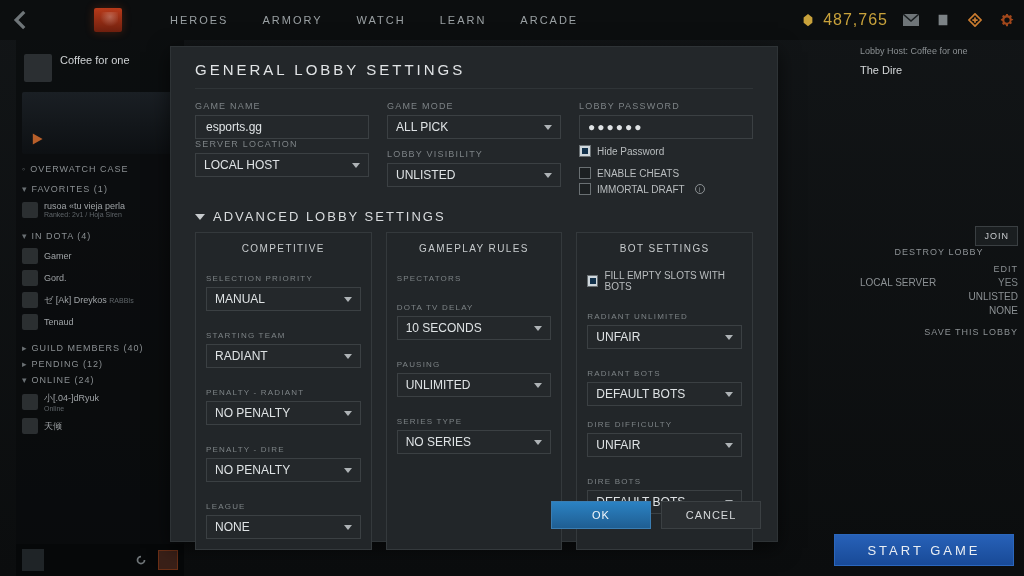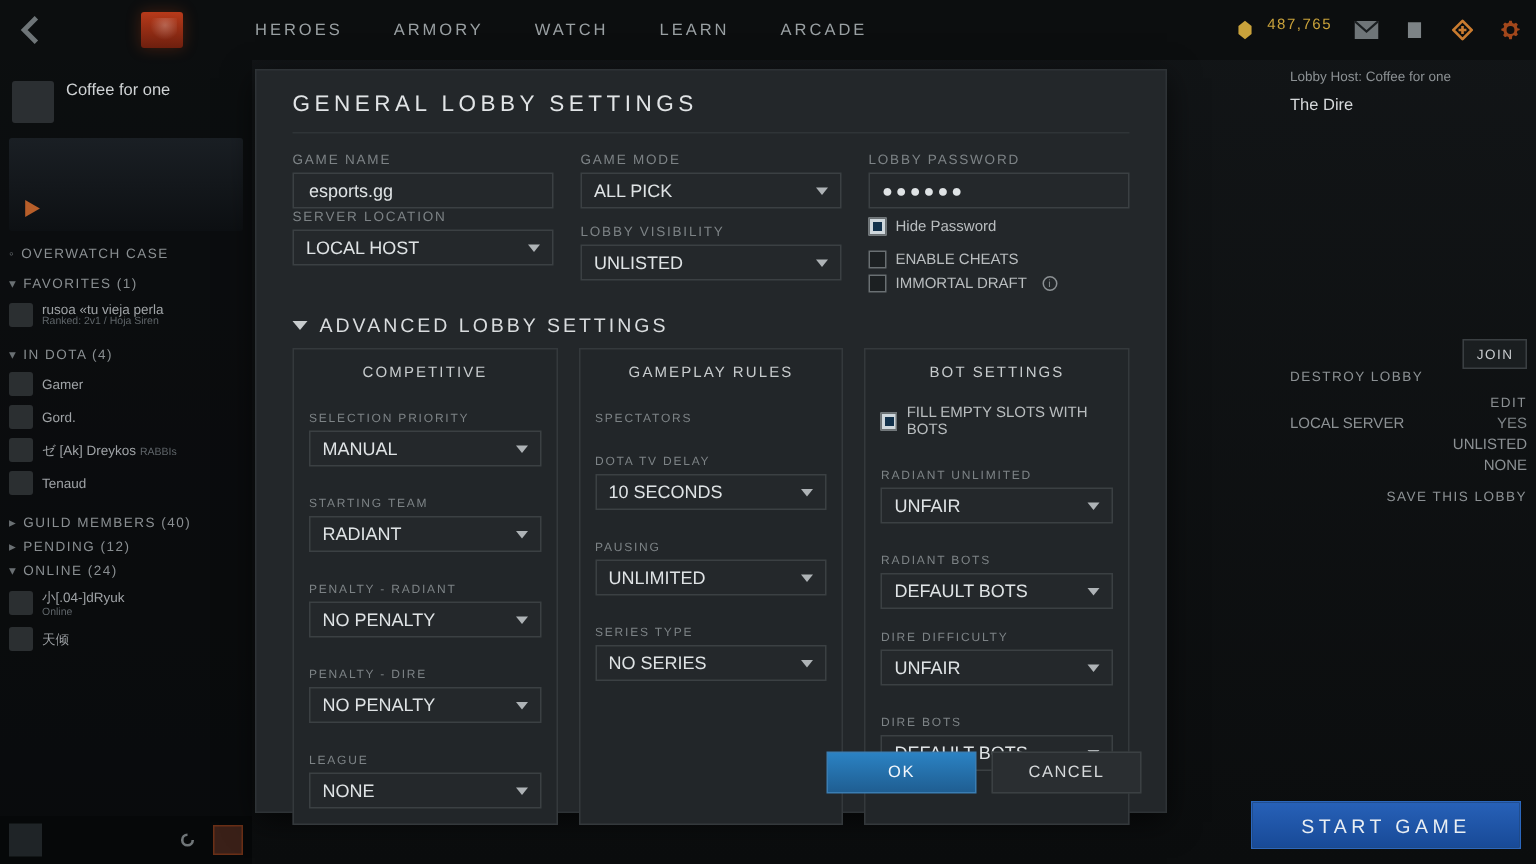--- a/index.html
+++ b/index.html
@@ -25,29 +25,29 @@
   html,body{margin:0;padding:0;width:1024px;height:576px;background:#000;font-family:"Segoe UI",Tahoma,Arial,sans-serif;color:var(--text);overflow:hidden}
   .root{position:relative;width:1024px;height:576px;background:linear-gradient(180deg,#121517 0%, #0b0d0e 100%)}
   
   .topbar{position:absolute;left:0;top:0;width:100%;height:40px;display:flex;align-items:center;padding:0 8px;background:rgba(10,12,13,.7)}
   .topbar .back{width:26px;height:26px;border-radius:4px;display:flex;align-items:center;justify-content:center;color:#6f7578;margin-right:60px}
   .logo{width:28px;height:24px;background:linear-gradient(180deg,#b83a1a,#6e1f0e);border-radius:2px;margin-right:28px;position:relative;box-shadow:0 0 10px rgba(200,70,20,.3)}
   .logo:after{content:"";position:absolute;inset:4px;background:radial-gradient(circle at 60% 30%, rgba(255,255,255,.25), transparent 60%)}
   .nav{display:flex;gap:34px;margin-left:20px}
   .nav span{font-size:11px;letter-spacing:2px;color:#9aa0a3}
   .top-right{margin-left:auto;display:flex;align-items:center;gap:14px;color:#7d8386}
-  .shards{display:flex;align-items:flex-start;gap:6px;color:var(--warn);font-size:10px;letter-spacing:1px}
+  .shards{display:flex;align-items:flex-start;gap:6px;color:var(--warn);font-size:16px;letter-spacing:1px}
   .ic{display:inline-flex;align-items:center;justify-content:center;width:18px;height:18px}
   .ic svg{width:14px;height:14px;fill:currentColor}
   .ic.mail svg{width:16px;height:12px}
   .ic.plus svg{width:14px;height:14px;fill:none;stroke:#c97b2f;stroke-width:2}
   .ic.gear svg{fill:#a2471b}
 
   
-  .sidebar{position:absolute;left:0;top:40px;width:168px;height:536px;padding:8px 6px;background:rgba(8,10,11,.6)}
+  .sidebar{position:absolute;left:16px;top:40px;width:168px;height:536px;padding:8px 6px;background:rgba(8,10,11,.6)}
   .sidebar .hero{display:flex;gap:8px;margin:6px 2px 10px}
   .sidebar .hero .ava{width:28px;height:28px;background:#2b2f32;border-radius:2px}
   .sb-name{font-size:11px;color:#cfd2d4}
   .sb-sub{font-size:8px;color:#6b7073}
   .sb-panel{height:62px;background:linear-gradient(180deg,#1a1f24,#0d1013);border-radius:2px;margin:4px 0 8px;position:relative}
   .sb-panel .caption{position:absolute;left:6px;bottom:6px;font-size:8px;color:#6b757a;display:flex;align-items:center;gap:4px}
   .sb-row{font-size:9px;color:#8a8f92;letter-spacing:1px;margin-top:10px}
   .sb-row .chev{margin-right:4px;color:#6a7073}
   .sb-list .item{display:flex;align-items:center;gap:6px;padding:3px 0}
   .sb-list .item .sq{width:16px;height:16px;background:#2b2f31;border-radius:2px}
@@ -229,21 +229,21 @@
       <div class="sq" style="width:20px;height:20px;background:#3a2018;border:1px solid #6a2f16"></div>
     </div>
   </div>
 
   <div class="rightcol">
     <div class="dim" style="font-size:9px">Lobby Host: Coffee for one</div>
     <div class="head">The Dire</div>
     <div style="margin-top:150px" class="dim">
         <span class="btn-ghost" style="float:right">JOIN</span>
       </div>
-    <div style="clear:both;margin-top:110px;text-align:left">
+    <div style="clear:both;margin-top:110px;text-align:center">
       <span class="dim" style="letter-spacing:1px;font-size:9px">DESTROY LOBBY</span>
     </div>
     <div style="text-align:right" class="mt6"><span class="dim" style="letter-spacing:1px;font-size:9px">EDIT</span></div>
     <div class="line mt10">
         <span class="dim">LOCAL SERVER</span>
         <span>YES</span>
       </div>
     <div class="line">
         <span></span>
         <span class="dim">UNLISTED</span>

